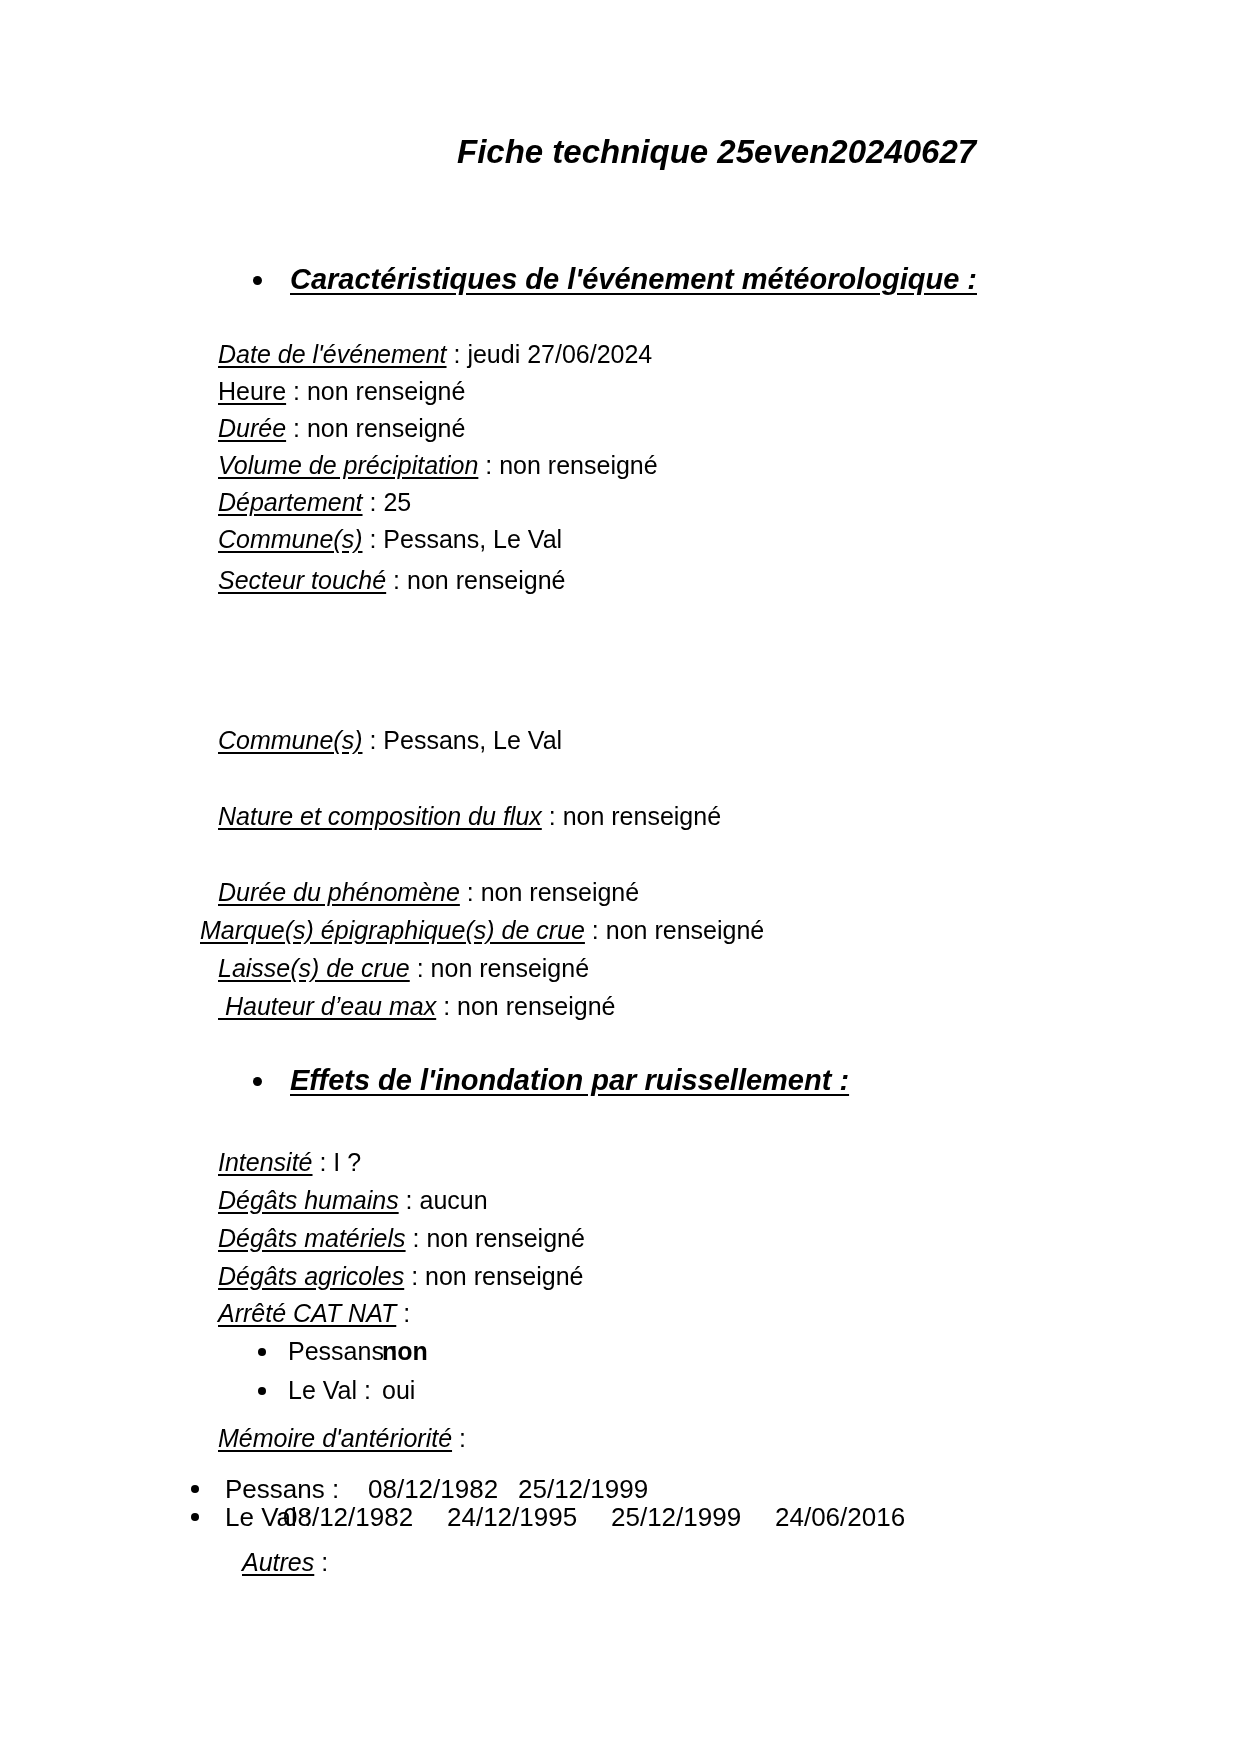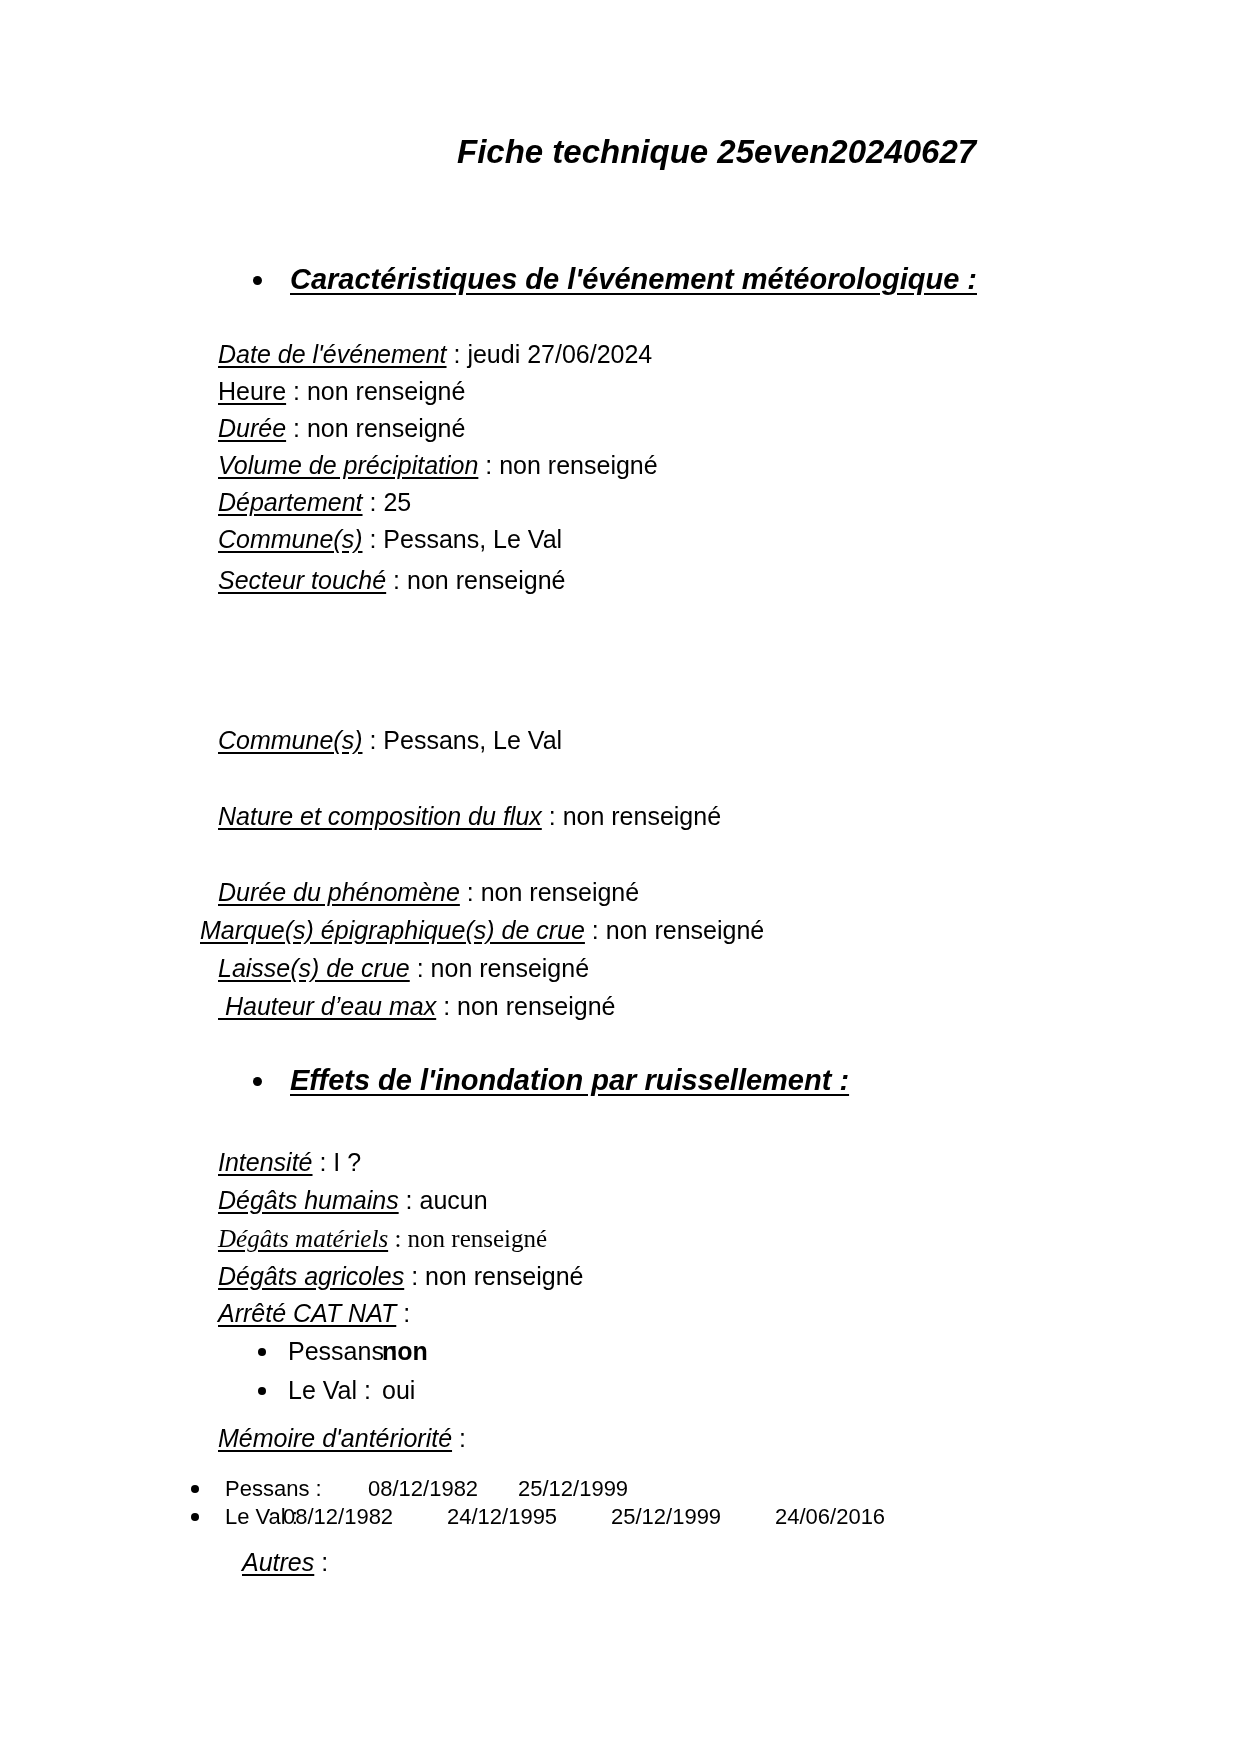--- a/index.html
+++ b/index.html
@@ -28,21 +28,21 @@
     position:absolute;display:block;border-radius:50%;background:#000;
   }
   .h-dot{width:9px;height:9px;left:-37px;top:11px;}
   .s-dot{width:8px;height:8px;left:-30px;top:9px;}
   .m-dot{width:8px;height:8px;left:-34px;top:7px;}
   .lbl{font-style:italic;text-decoration:underline;text-underline-offset:3px;}
   .lbl.upright{font-style:normal;}
   .val{font-style:normal;}
   .bold{font-weight:700;}
   .cat-name{display:inline-block;width:94px;}
-  .mem{font-size:22px;line-height:22px;}
+  .mem{font-size:26px;line-height:22px;}
   .mem-name-1{display:inline-block;width:143px;}
   .mem-name-2{display:inline-block;width:58px;}
   .mem-date{display:inline-block;width:150px;}
   .mem-date-2{display:inline-block;width:164px;}
 </style>
 </head>
 <body>
 
 <div class="page">
 
@@ -99,21 +99,21 @@
     <span class="dot h-dot"></span>
     <span class="htext">Effets de l'inondation par ruissellement&nbsp;:</span>
   </div>
 
   <div class="line" style="left:218px;top:1150px;">
     <span class="lbl">Intensité</span><span class="val">&nbsp;:&nbsp;</span><span class="val">I ?</span>
   </div>
   <div class="line" style="left:218px;top:1188px;">
     <span class="lbl">Dégâts humains</span><span class="val">&nbsp;:&nbsp;</span><span class="val">aucun</span>
   </div>
-  <div class="line" style="left:218px;top:1226px;font-family:Liberation Serif, serif;">
+  <div class="line" style="left:218px;top:1226px;">
     <span class="lbl">Dégâts matériels</span><span class="val">&nbsp;:&nbsp;</span><span class="val">non renseigné</span>
   </div>
   <div class="line" style="left:218px;top:1264px;">
     <span class="lbl">Dégâts agricoles</span><span class="val">&nbsp;:&nbsp;</span><span class="val">non renseigné</span>
   </div>
 
   <div class="line" style="left:218px;top:1301px;">
     <span class="lbl">Arrêté CAT NAT</span><span class="val">&nbsp;:&nbsp;</span>
   </div>
   <div class="line" style="left:288px;top:1339px;">

